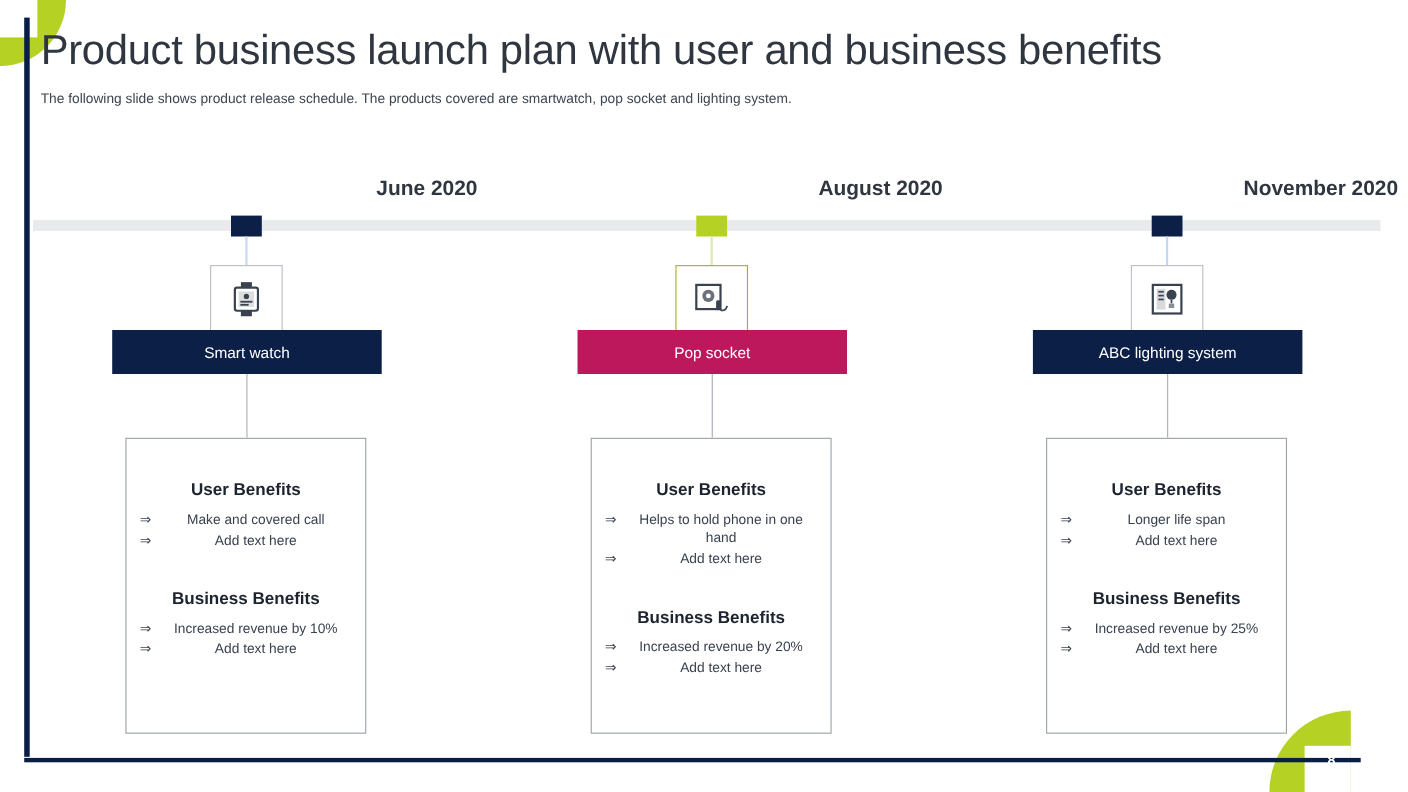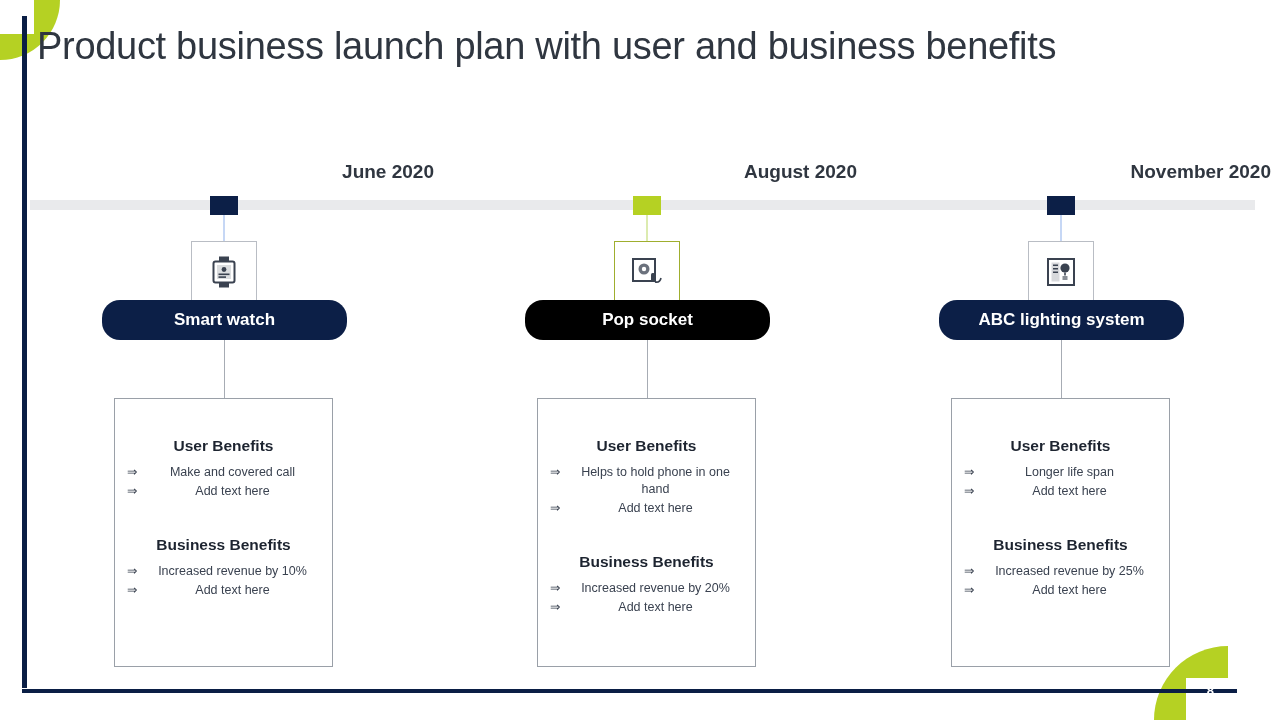--- a/index.html
+++ b/index.html
@@ -106,24 +106,24 @@
     border: 1px solid #b9bdc4;
     display: flex; align-items: center; justify-content: center;
   }
   .icon-box.green { border: 1px solid #9fae2e; }
 
   .label-band {
     position: absolute; top: 300px; left: 50%;
     margin-left: -122px;
     width: 245px; height: 40px;
     display: flex; align-items: center; justify-content: center;
-    color: #ffffff; font-size: 17px; font-weight: bold; border-radius: 18px;
+    color: #ffffff; font-size: 14px; font-weight: normal;
   }
   .band-navy { background: #0c1f47; }
-  .band-green { background: #000000; }
+  .band-green { background: #be185d; }
 
   .connector {
     position: absolute; top: 340px; left: 50%;
     width: 1px; height: 58px; margin-left: -0.5px;
     background: #a7acb4;
   }
 
   .card {
     position: absolute; top: 398px; left: 50%;
     margin-left: -110px;
@@ -166,20 +166,21 @@
 
   <div class="corner-tl-green"></div>
   <div class="corner-tl-white"></div>
   <div class="rail-left"></div>
   <div class="corner-br-green"></div>
   <div class="corner-br-white"></div>
   <div class="rail-bottom"></div>
   <div class="page-num">8</div>
 
   <div class="title">Product business launch plan with user and business benefits</div>
+  <div class="subtitle">The following slide shows product release schedule. The products covered are smartwatch, pop socket and lighting system.</div>
 
   <div class="timeline-bar"></div>
 
   <div class="col col-0">
     <div class="date">June 2020</div>
     <div class="tick" style="background:#0c1f47;"></div>
     <div class="stem"></div>
     <div class="icon-box">
       <span>
         <svg width="34" height="34" viewBox="0 0 34 34">

